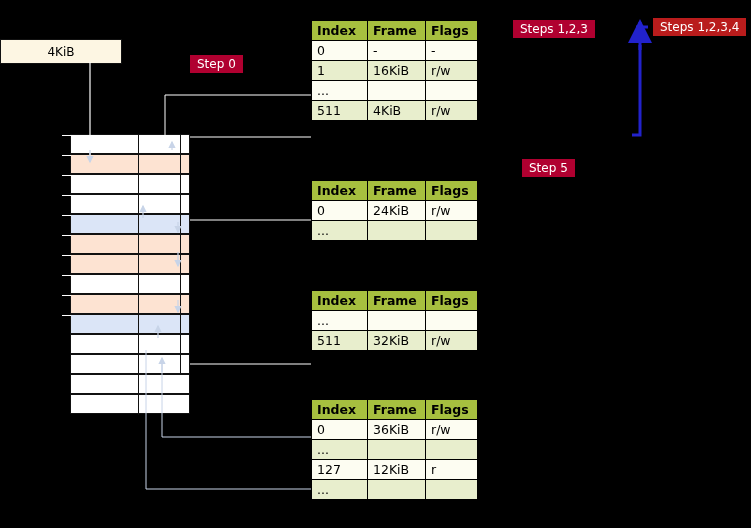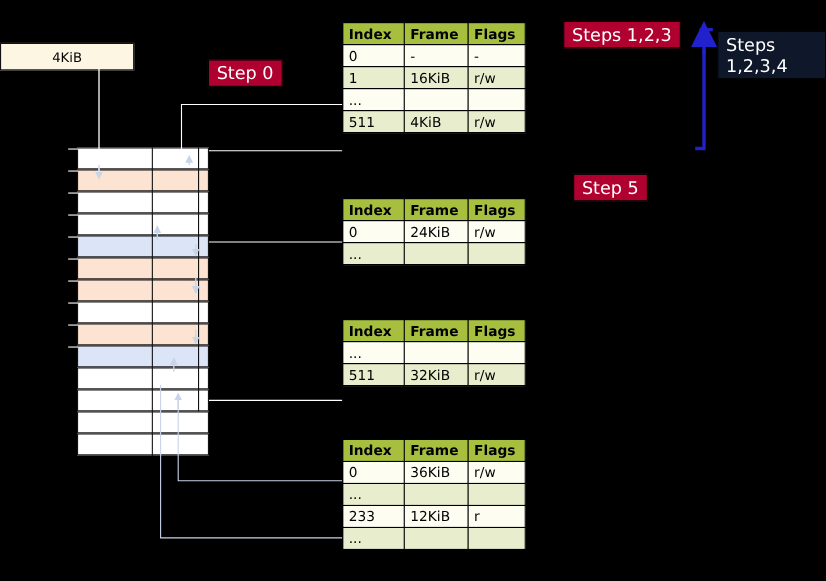--- a/index.html
+++ b/index.html
@@ -4,24 +4,24 @@
 <style>
   html,body{margin:0;padding:0;background:#000;}
   body{width:751px;height:528px;position:relative;font-family:"DejaVu Sans",sans-serif;overflow:hidden;}
   .abs{position:absolute;}
 
   
   .kib-box{left:0;top:39px;width:120px;height:23px;background:#fdf6e3;border:1px solid #111;
            display:flex;align-items:center;justify-content:center;font-size:12px;color:#000;}
 
   
-  .step-label{font-size:16px;color:#fff;padding:2px 7px;border:1px solid #000;}
+  .step-label{font-size:12px;color:#fff;padding:2px 7px;border:1px solid #000;}
   .step0{left:189px;top:42px;background:#b00030;margin-top:12px;}
   .step123{left:512px;top:19px;background:#b00030;}
-  .step1234{left:652px;top:28px;background:#0f172a;}
+  .step1234{left:652px;top:17px;background:#b91c1c;}
   .step4{left:521px;top:158px;background:#b00030;}
 
   
   .memcol{left:70px;top:134px;width:120px;height:281px;}
   .memrow{position:absolute;left:0;width:120px;height:20px;border:1px solid #111;box-sizing:border-box;}
   .mem-w{background:#ffffff;}
   .mem-o{background:#fde3d2;}
   .mem-b{background:#dbe5f7;}
   .memcol .tick{position:absolute;left:-9px;width:9px;height:0;border-top:1px solid #fff;}
   .memdiv{position:absolute;left:0;top:0;width:0;height:281px;border-left:1px solid #111;}
@@ -175,21 +175,21 @@
     <td>0</td>
     <td>36KiB</td>
     <td>r/w</td>
   </tr>
   <tr class="alt">
     <td>...</td>
     <td></td>
     <td></td>
   </tr>
   <tr>
-    <td>233</td>
+    <td>127</td>
     <td>12KiB</td>
     <td>r</td>
   </tr>
   <tr class="alt">
     <td>...</td>
     <td></td>
     <td></td>
   </tr>
 </tbody>
   </table>

